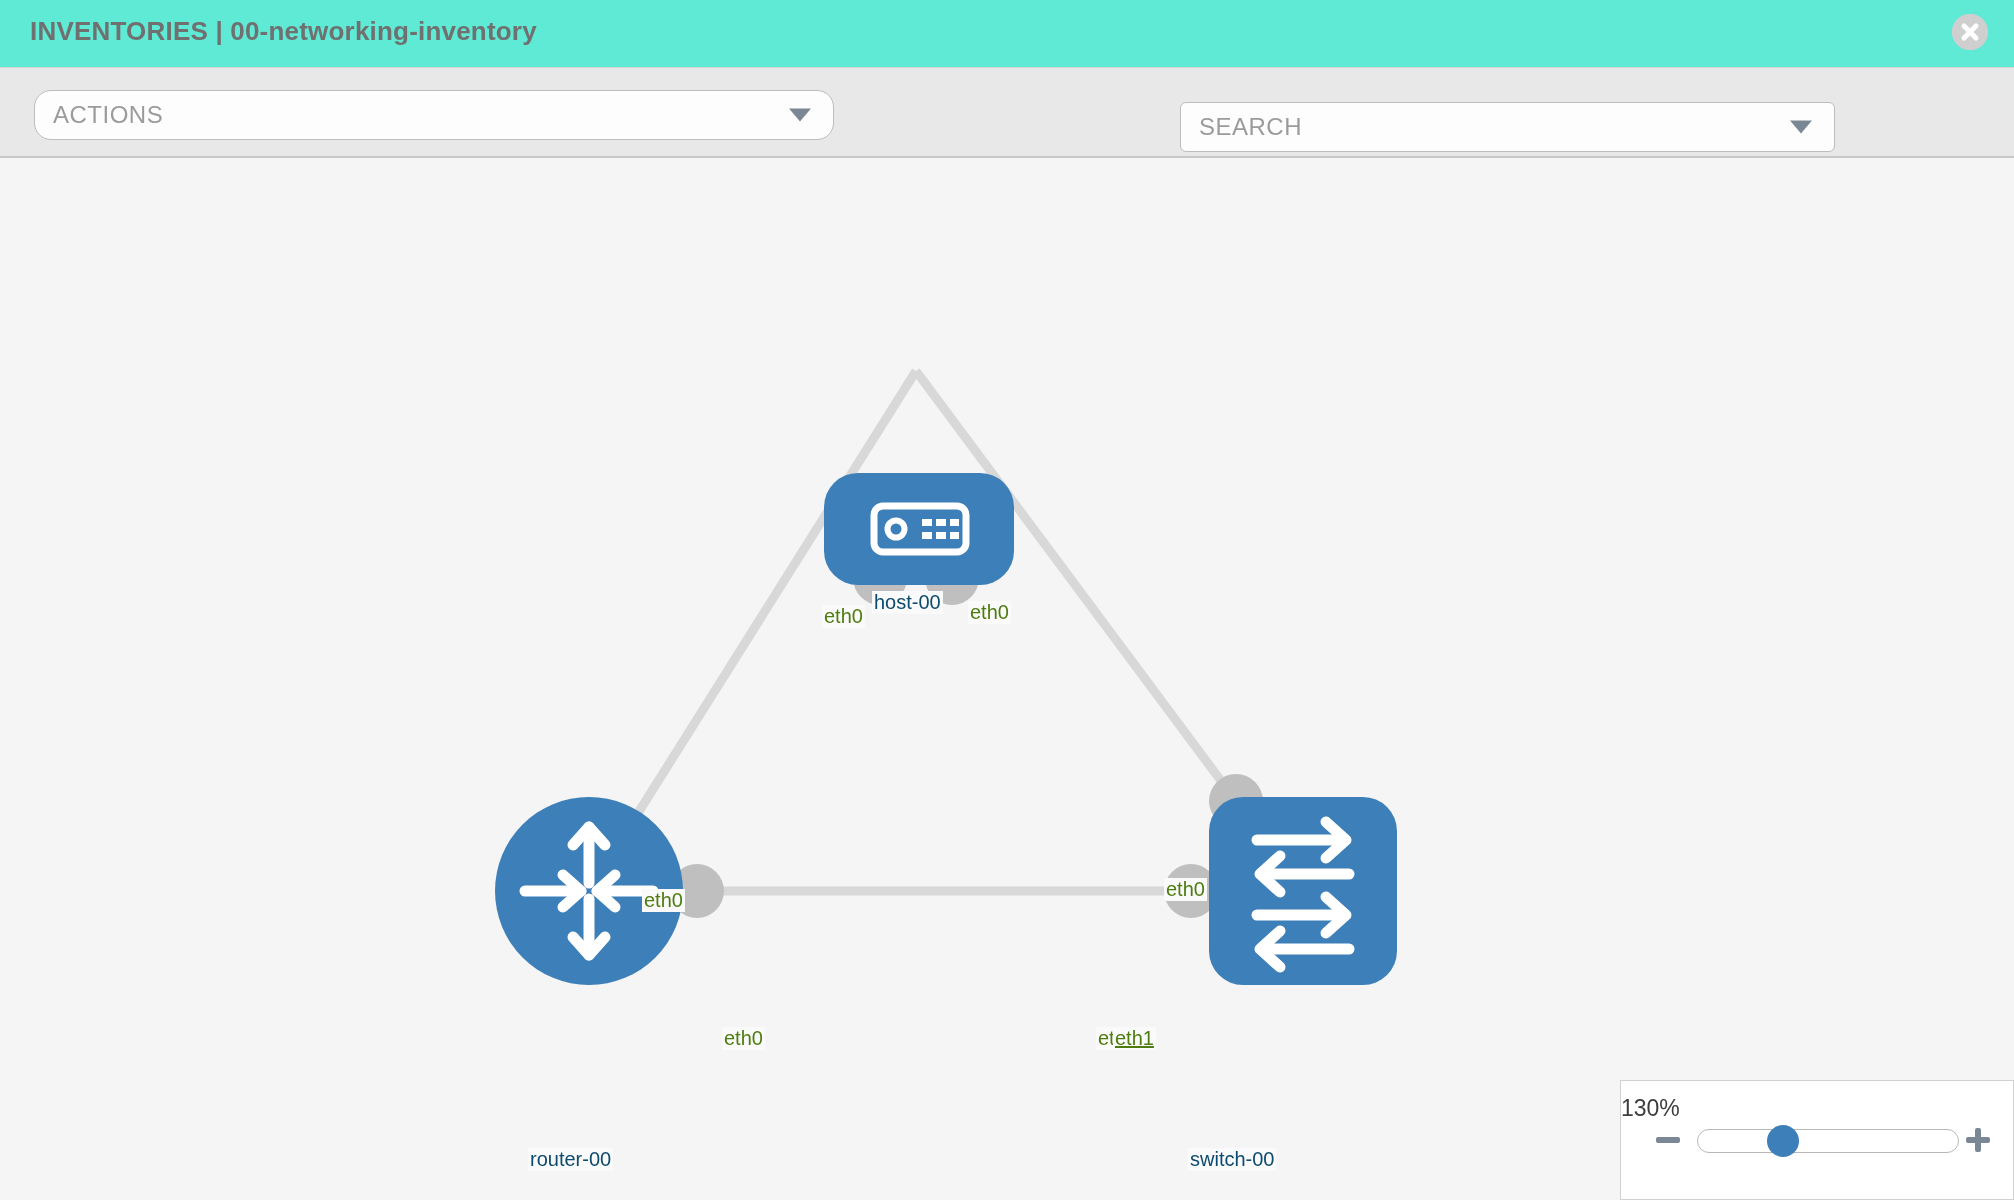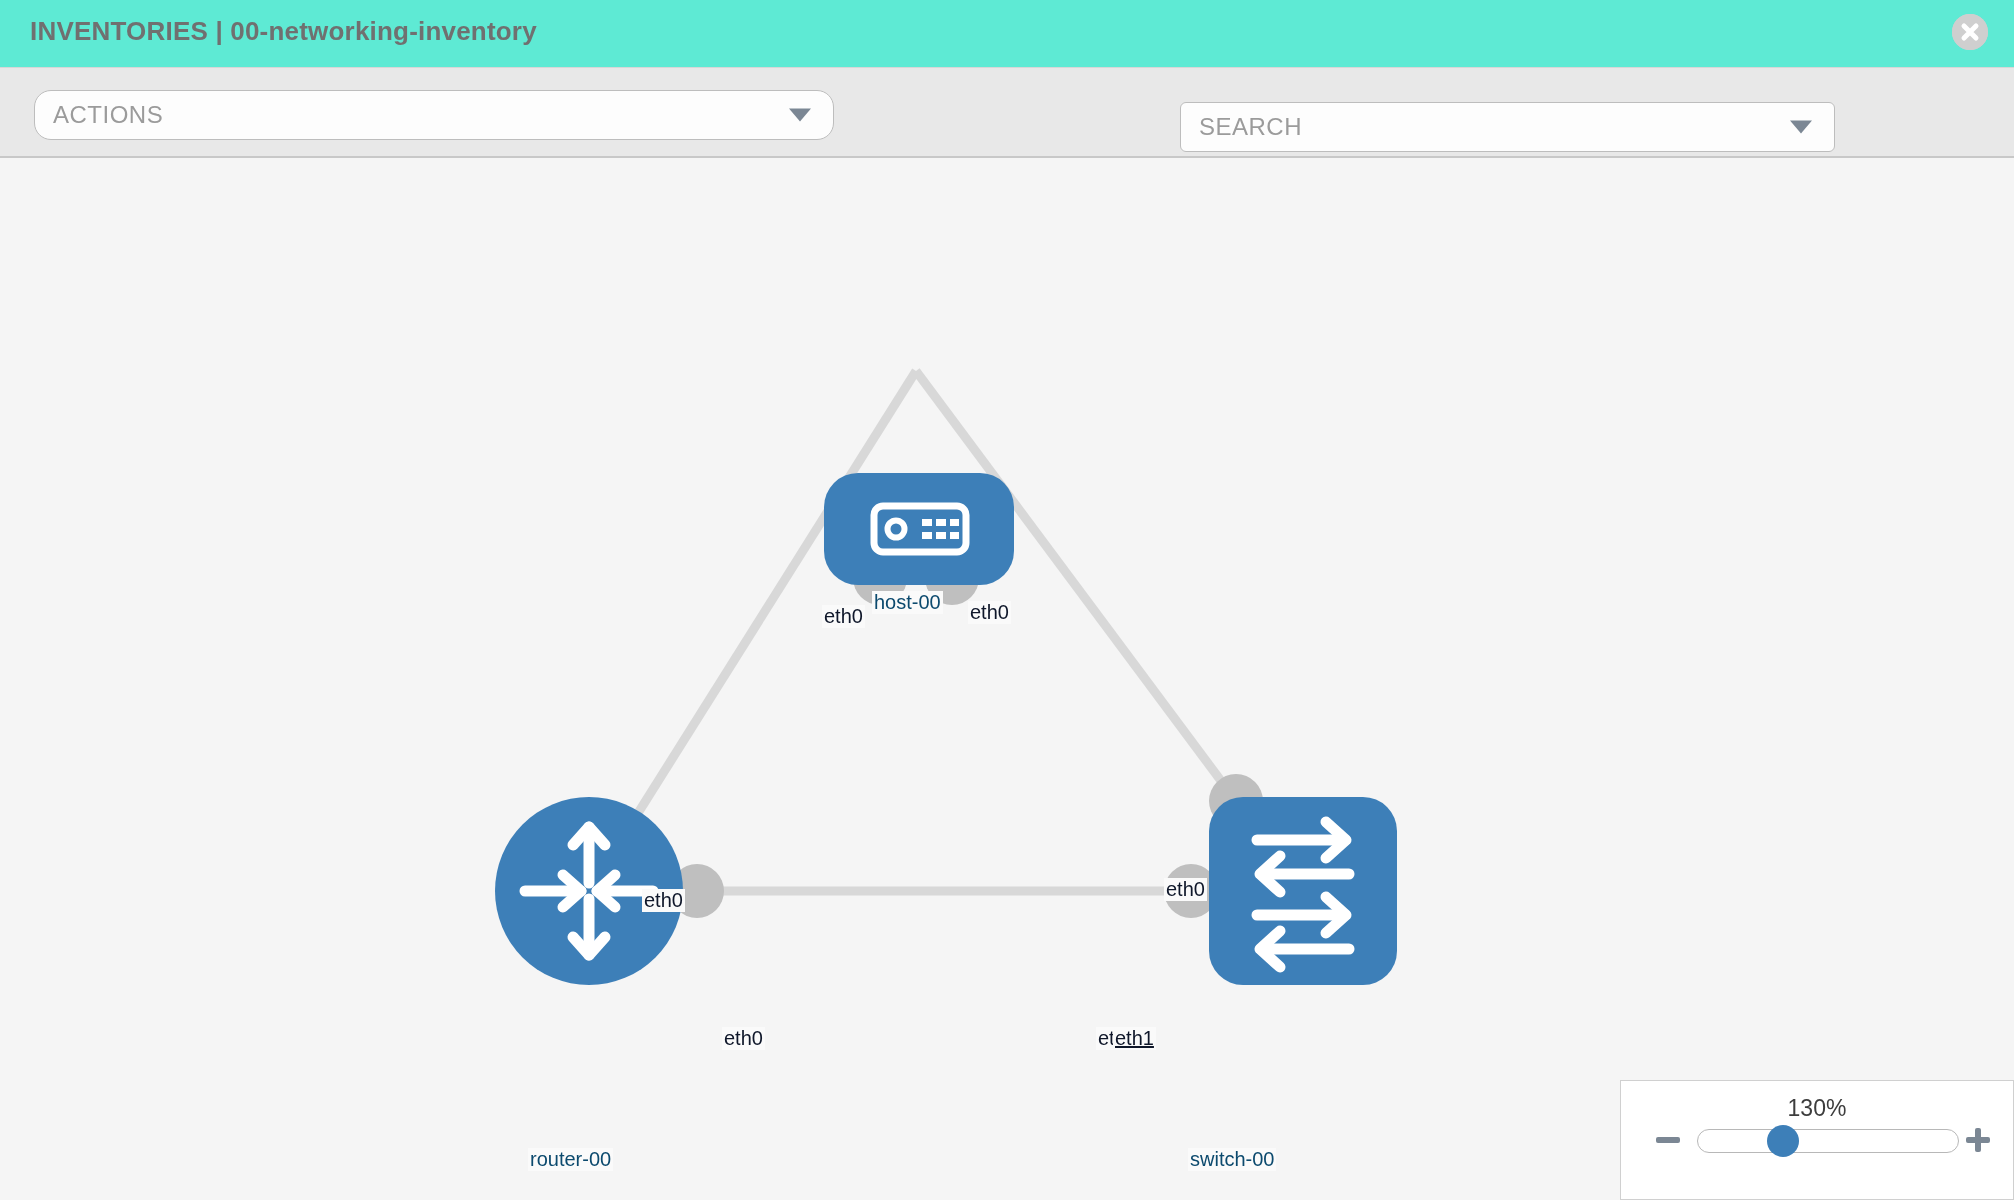--- a/index.html
+++ b/index.html
@@ -117,42 +117,41 @@
     position: absolute;
     font-size: 20px;
     color: #0c4a6e;
     background: #fafafa;
     white-space: nowrap;
     padding: 0 2px;
   }
   .port-label {
     position: absolute;
     font-size: 20px;
-    color: #0f172a;
+    color: #4d7c0f;
     background: #fafafa;
     white-space: nowrap;
     padding: 0 2px;
   }
 
   
   .zoom-panel {
     position: absolute;
     left: 1620px;
     top: 1080px;
     width: 394px;
     height: 120px;
     background: #ffffff;
     border: 1px solid #d0d0d0;
     box-sizing: border-box;
   }
   .zoom-value {
     position: absolute;
     top: 14px;
     left: 0; right: 0;
-    text-align: center;
     font-size: 23px;
     color: #3d3d3d;
   }
   .zoom-minus, .zoom-plus {
     position: absolute;
     top: 44px;
     width: 30px;
     height: 30px;
     cursor: pointer;
   }

